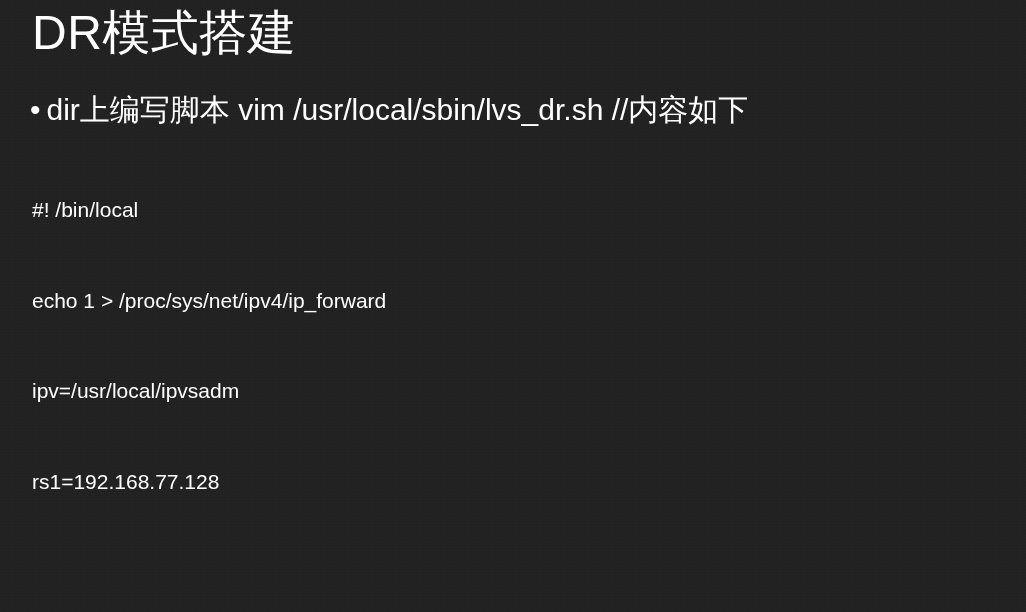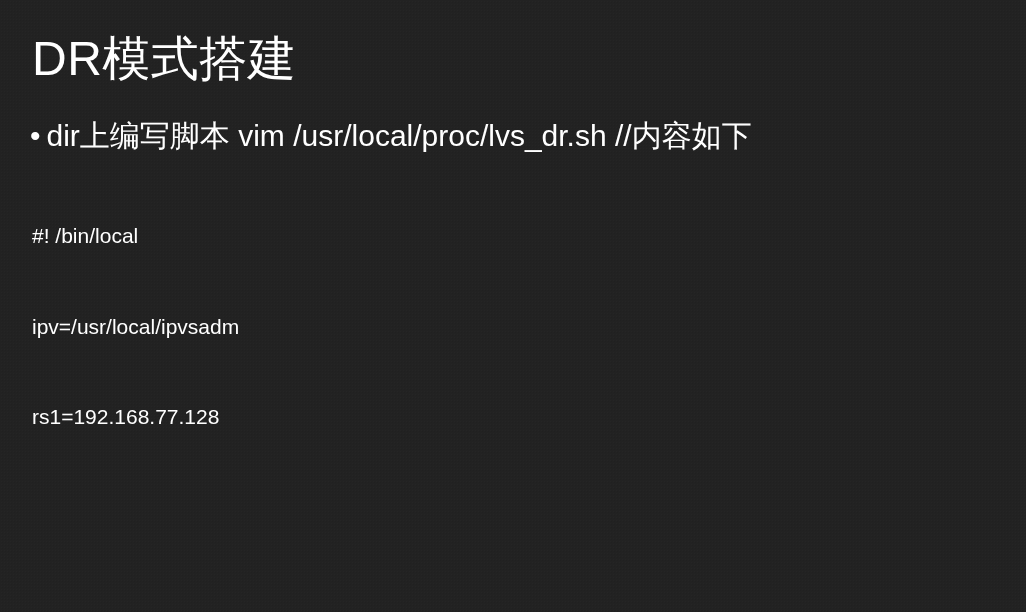--- a/index.html
+++ b/index.html
@@ -15,21 +15,21 @@
       radial-gradient(rgba(255,255,255,0.015) 1px, transparent 1px),
       radial-gradient(rgba(0,0,0,0.05) 1px, transparent 1px);
     background-size: 3px 3px, 3px 3px;
     background-position: 0 0, 1px 1px;
     color: #ffffff;
     font-family: "Segoe UI", "Microsoft YaHei", "SimHei", sans-serif;
     font-weight: 300;
   }
   .slide {
     box-sizing: border-box;
-    padding: 30px 30px 10px 30px;
+    padding: 4px 30px 10px 30px;
     width: 100%;
     height: 100%;
   }
   .title {
     font-size: 48px;
     line-height: 1.2;
     margin: 0 0 28px 2px;
     font-weight: 350;
     letter-spacing: 0.5px;
   }
@@ -51,25 +51,26 @@
     margin-left: 2px;
   }
 </style>
 </head>
 <body>
 
 <div class="slide">
   <h1 class="title">DR模式搭建</h1>
 
   <div class="subhead">
-    <span class="bullet-dot">•</span><span>dir上编写脚本 vim /usr/local/proc/lvs_dr.sh //内容如下</span>
+    <span class="bullet-dot">•</span><span>dir上编写脚本 vim /usr/local/sbin/lvs_dr.sh //内容如下</span>
   </div>
 
   <div class="codeblock">
     <div>#! /bin/local</div>
+    <div>echo 1 &gt; /proc/sys/net/ipv4/ip_forward</div>
     <div>ipv=/usr/local/ipvsadm</div>
     <div>rs1=192.168.77.128</div>
     
     
     
     
     
     
     
     

